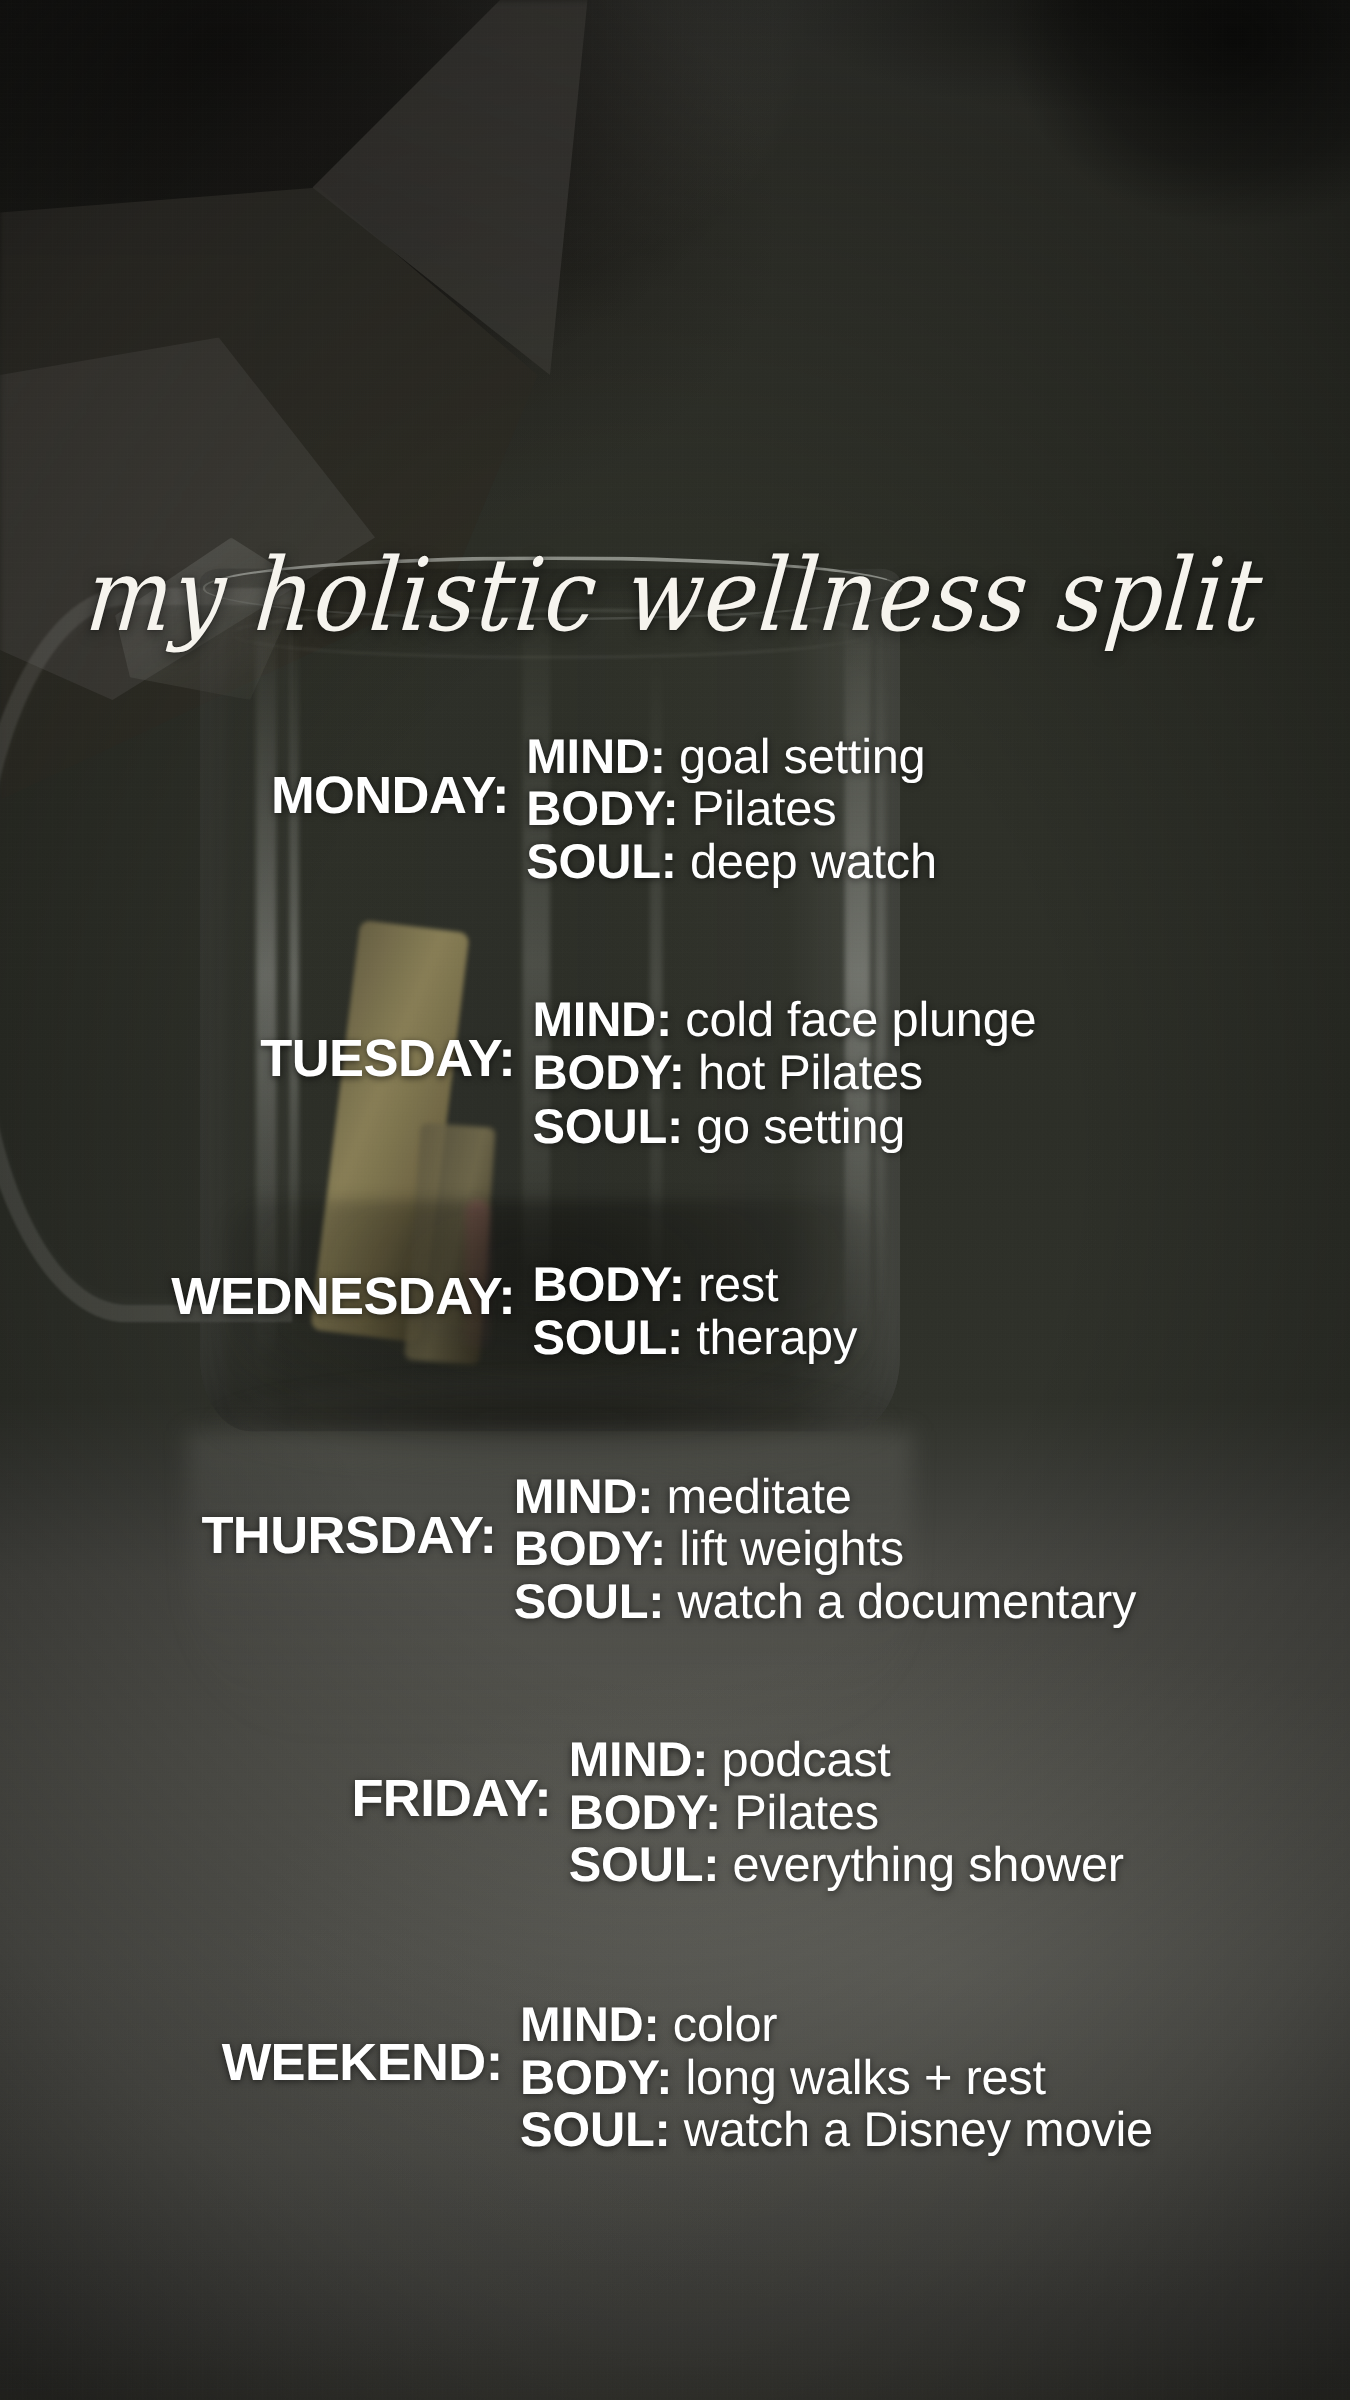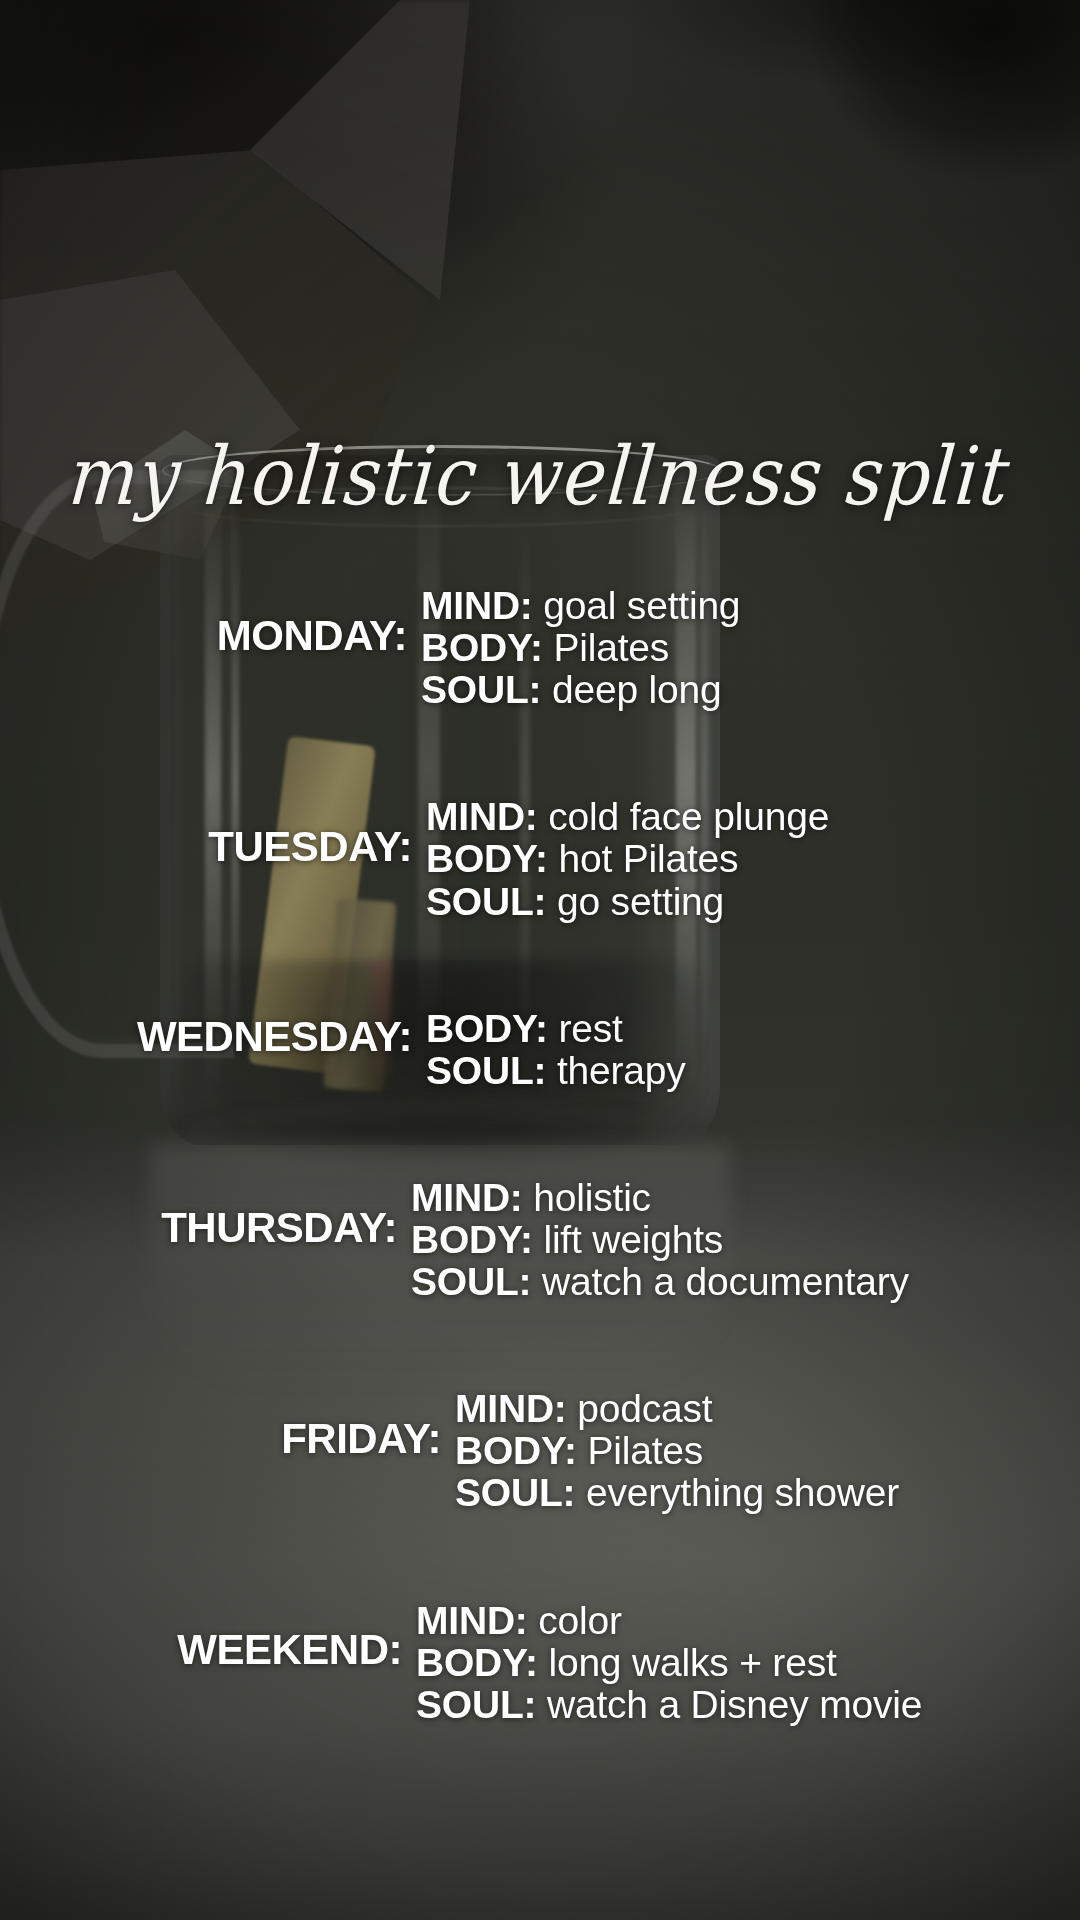--- a/index.html
+++ b/index.html
@@ -369,42 +369,42 @@
   <div id="overlay">
 
     <div id="title">my holistic wellness split</div>
 
     <div class="schedule" id="schedule-list">
         <div class="day-row row-monday">
           <div class="day-label">MONDAY:</div>
           <div class="day-items">
             <div class="item-line"><span class="cat">MIND:</span> <span>goal setting</span></div>
             <div class="item-line"><span class="cat">BODY:</span> <span>Pilates</span></div>
-            <div class="item-line"><span class="cat">SOUL:</span> <span>deep long</span></div>
+            <div class="item-line"><span class="cat">SOUL:</span> <span>deep watch</span></div>
           </div>
         </div>
         <div class="day-row row-tuesday">
           <div class="day-label">TUESDAY:</div>
           <div class="day-items">
             <div class="item-line"><span class="cat">MIND:</span> <span>cold face plunge</span></div>
             <div class="item-line"><span class="cat">BODY:</span> <span>hot Pilates</span></div>
             <div class="item-line"><span class="cat">SOUL:</span> <span>go setting</span></div>
           </div>
         </div>
         <div class="day-row row-wednesday">
           <div class="day-label">WEDNESDAY:</div>
           <div class="day-items">
             <div class="item-line"><span class="cat">BODY:</span> <span>rest</span></div>
             <div class="item-line"><span class="cat">SOUL:</span> <span>therapy</span></div>
           </div>
         </div>
         <div class="day-row row-thursday">
           <div class="day-label">THURSDAY:</div>
           <div class="day-items">
-            <div class="item-line"><span class="cat">MIND:</span> <span>holistic</span></div>
+            <div class="item-line"><span class="cat">MIND:</span> <span>meditate</span></div>
             <div class="item-line"><span class="cat">BODY:</span> <span>lift weights</span></div>
             <div class="item-line"><span class="cat">SOUL:</span> <span>watch a documentary</span></div>
           </div>
         </div>
         <div class="day-row row-friday">
           <div class="day-label">FRIDAY:</div>
           <div class="day-items">
             <div class="item-line"><span class="cat">MIND:</span> <span>podcast</span></div>
             <div class="item-line"><span class="cat">BODY:</span> <span>Pilates</span></div>
             <div class="item-line"><span class="cat">SOUL:</span> <span>everything shower</span></div>

